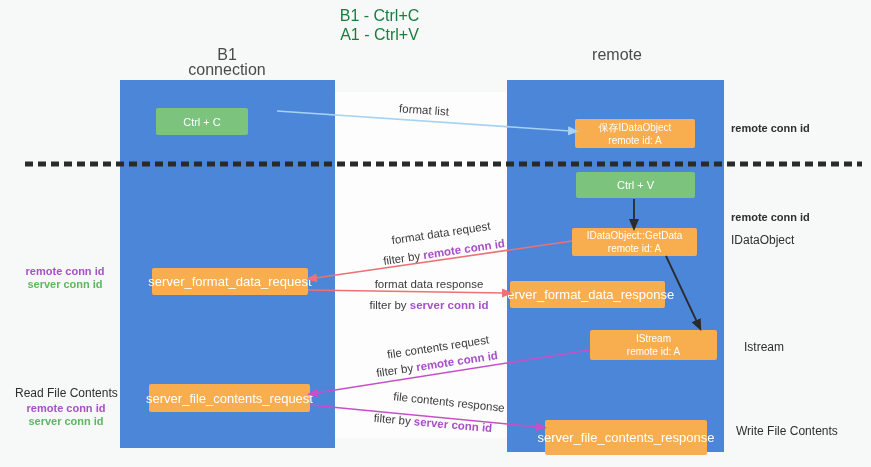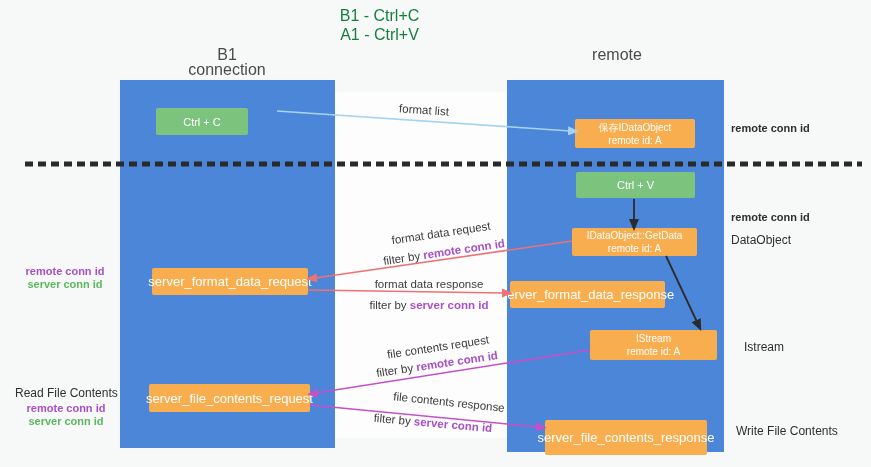--- a/index.html
+++ b/index.html
@@ -129,21 +129,21 @@
   <div class="edge-label r0" style="left:429px;top:305px"><span>filter by </span><span class="purple">server conn id</span></div>
 
   <div class="edge-label rup" style="left:438px;top:347px">file contents request</div>
   <div class="edge-label rup" style="left:437px;top:364px"><span>filter by </span><span class="purple">remote conn id</span></div>
 
   <div class="edge-label rdn6" style="left:449px;top:402px">file contents response</div>
   <div class="edge-label rdn5" style="left:433px;top:423px"><span>filter by </span><span class="purple">server conn id</span></div>
 
   <div class="side-label pb" style="left:731px;top:122px">remote conn id</div>
   <div class="side-label pb" style="left:731px;top:211px">remote conn id</div>
-  <div class="side-label" style="left:731px;top:233px">DataObject</div>
+  <div class="side-label" style="left:731px;top:233px">IDataObject</div>
   <div class="side-label" style="left:744px;top:340px">Istream</div>
   <div class="side-label" style="left:736px;top:424px">Write File Contents</div>
 
   <div class="left-block" style="left:20px;top:265px;width:90px">
     <div class="pb">remote conn id</div>
     <div class="gb">server conn id</div>
   </div>
   <div class="left-block" style="left:15px;top:386px;width:102px">
     <div class="blk">Read File Contents</div>
     <div class="pb">remote conn id</div>

